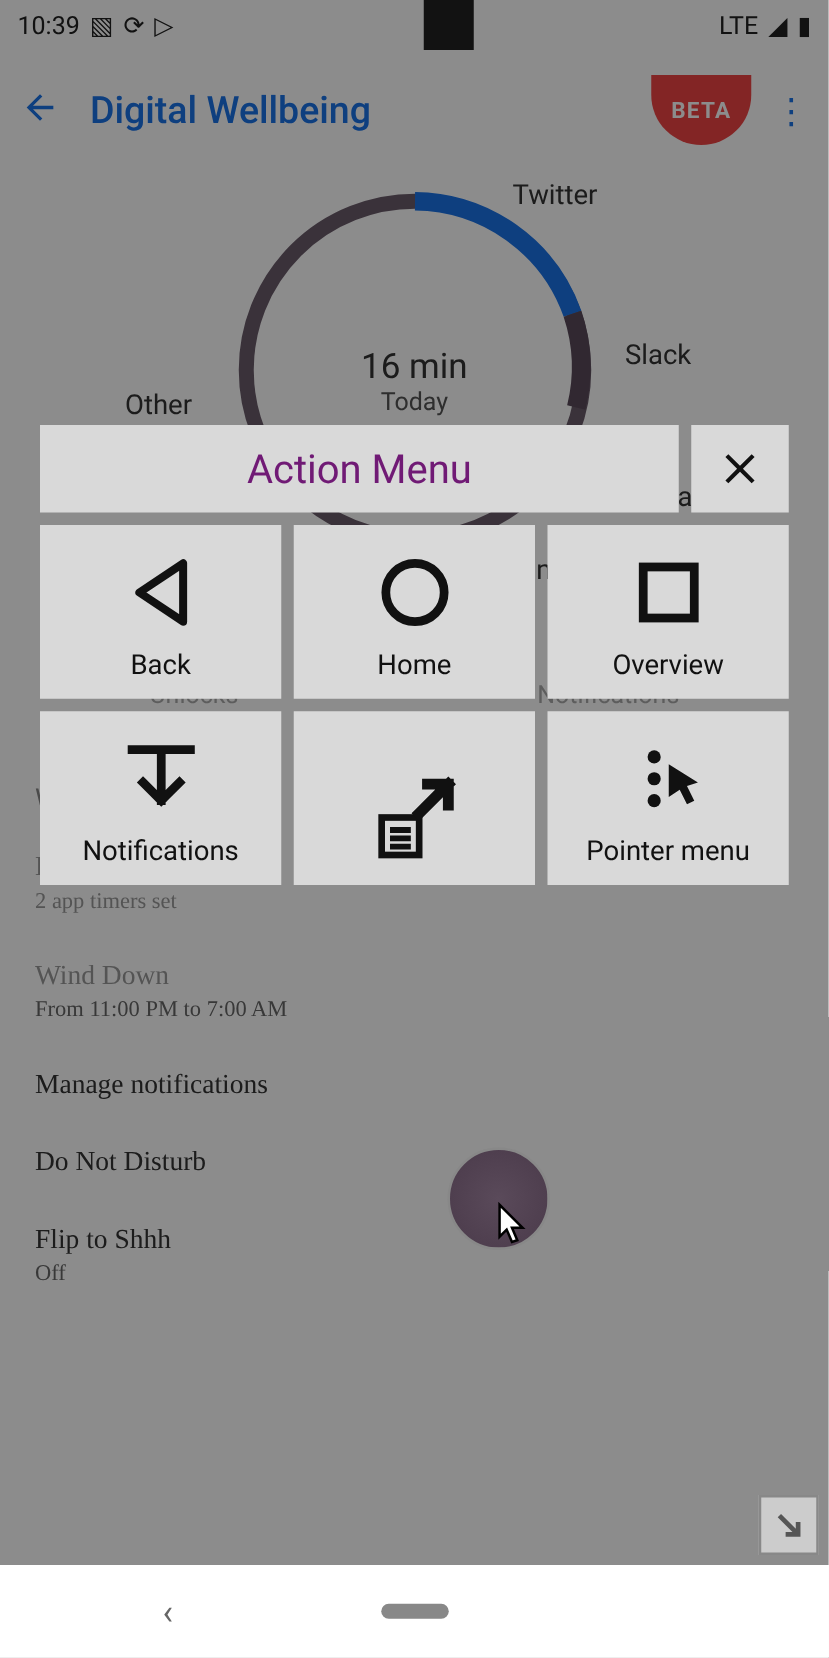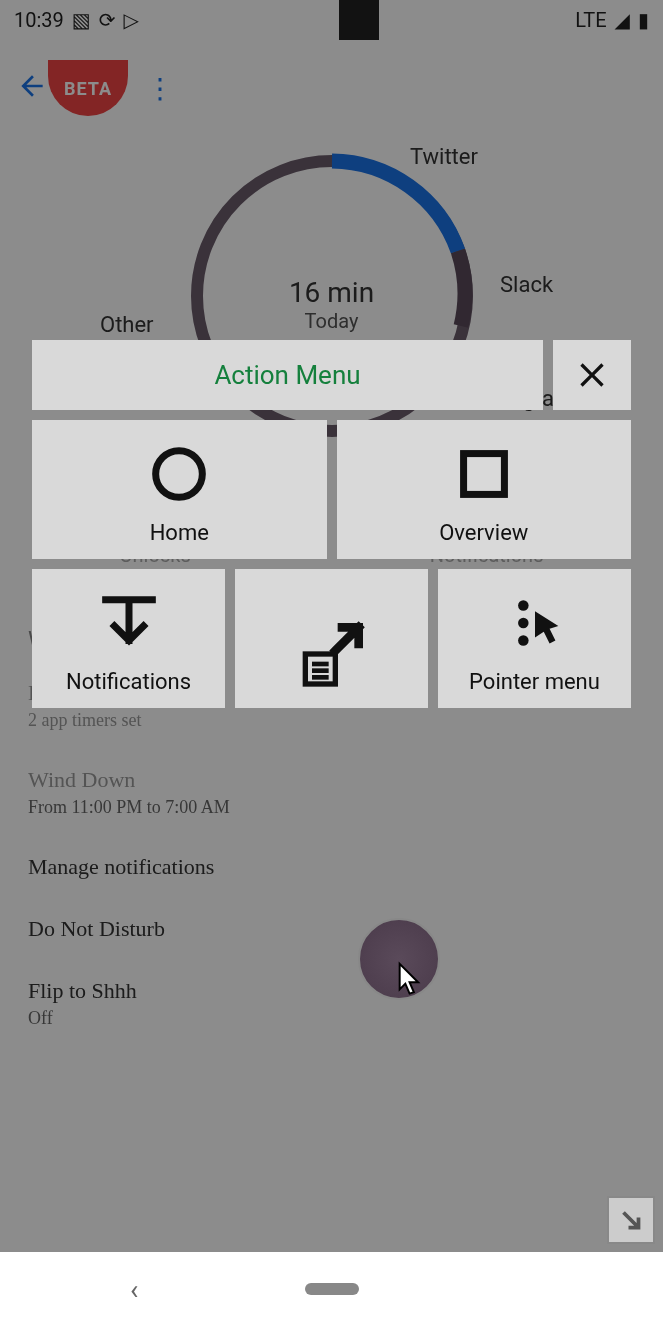--- a/index.html
+++ b/index.html
@@ -39,21 +39,21 @@
   .nav-chevron { position:absolute; left:130px; font-size:28px; color:#666; }
   .nav-pill { width:54px; height:12px; background:#888; border-radius:8px; }
   
   .a11y-corner { position:absolute; right:8px; bottom:82px; width:48px; height:48px; background:#ccc; border:2px solid #888; display:flex; align-items:center; justify-content:center; }
   
   .menu { position:absolute; left:32px; right:32px; top:340px; }
   .mrow { display:flex; gap:10px; margin-bottom:10px; }
   .tile { background:#d9d9d9; flex:1; display:flex; flex-direction:column; align-items:center; justify-content:flex-end; padding:14px 8px; }
   .tile .ico { height:80px; display:flex; align-items:center; justify-content:center; }
   .tile .lab { font-size:22px; color:#111; margin-top:6px; }
-  .title-tile { flex:1; display:flex; align-items:center; justify-content:center; background:#d9d9d9; height:70px; font-size:26px; color:#15803d; }
+  .title-tile { flex:1; display:flex; align-items:center; justify-content:center; background:#d9d9d9; height:70px; font-size:32px; color:#701a75; }
   .close-tile { width:78px; height:70px; background:#d9d9d9; display:flex; align-items:center; justify-content:center; }
   .rest-row .tile { flex:1; height:140px; }
   
   .cursor-dot { position:absolute; width:82px; height:82px; border-radius:50%; background:radial-gradient(#5a4a5a,#4a3a4a); border:2px solid #888; }
   .cursor-arrow { position:absolute; }
   
   .avatar { width:40px; height:40px; background:#222; margin-left:200px; }
 </style>
 </head>
 <body>
@@ -71,20 +71,21 @@
     <span class="ic">◢</span>
     <span class="ic">▮</span>
   </div>
 
   <div class="appbar">
     <span class="back-arrow">
       <svg width="32" height="32" viewBox="0 0 24 24">
             <path d="M20 11H7.8l5.6-5.6L12 4l-8 8 8 8 1.4-1.4L7.8 13H20z" fill="#1a73e8"></path>
           </svg>
     </span>
+    <div class="app-title">Digital Wellbeing</div>
     <div class="beta">BETA</div>
     <div class="more">⋮</div>
   </div>
 
   <div class="chart-wrap">
     <svg class="ring" width="300" height="300" viewBox="0 0 100 100">
       <circle cx="50" cy="50" r="45" fill="none" stroke="#6b5c6b" stroke-width="4"></circle>
       <path d="M50 5 A45 45 0 0 1 92 35" fill="none" stroke="#1a73e8" stroke-width="5"></path>
       <path d="M92 35 A45 45 0 0 1 93 60" fill="none" stroke="#5a4a5a" stroke-width="5"></path>
     </svg>
@@ -139,20 +140,28 @@
     <div class="close-tile">
       <svg width="40" height="40" viewBox="0 0 24 24">
             <path d="M19 6.4 17.6 5 12 10.6 6.4 5 5 6.4 10.6 12 5 17.6 6.4 19 12 13.4 17.6 19 19 17.6 13.4 12z" fill="#111"></path>
           </svg>
     </div>
   </div>
   <div class="mrow">
     <div class="tile">
       <div class="ico">
         <svg width="70" height="70" viewBox="0 0 24 24">
+              <path d="M18 4v16L6 12z" fill="none" stroke="#111" stroke-width="2.2" stroke-linejoin="round"></path>
+            </svg>
+      </div>
+      <div class="lab">Back</div>
+    </div>
+    <div class="tile">
+      <div class="ico">
+        <svg width="70" height="70" viewBox="0 0 24 24">
               <circle cx="12" cy="12" r="8" fill="none" stroke="#111" stroke-width="2.4"></circle>
             </svg>
       </div>
       <div class="lab">Home</div>
     </div>
     <div class="tile">
       <div class="ico">
         <svg width="70" height="70" viewBox="0 0 24 24">
               <rect x="5" y="5" width="14" height="14" fill="none" stroke="#111" stroke-width="2.4"></rect>
             </svg>

